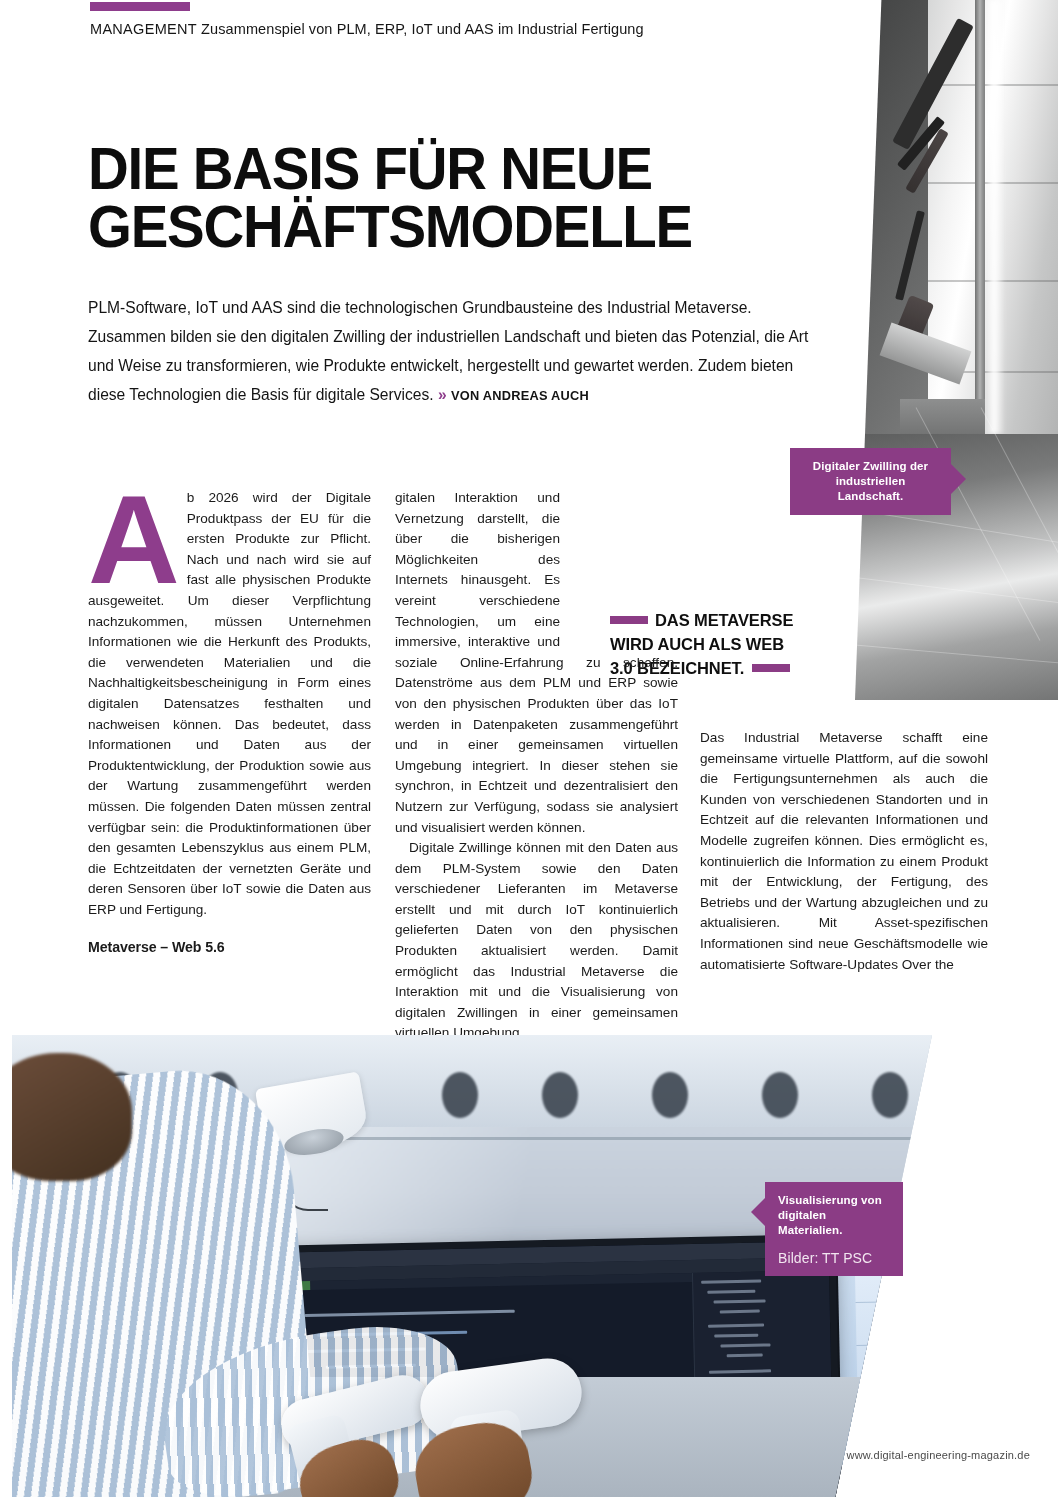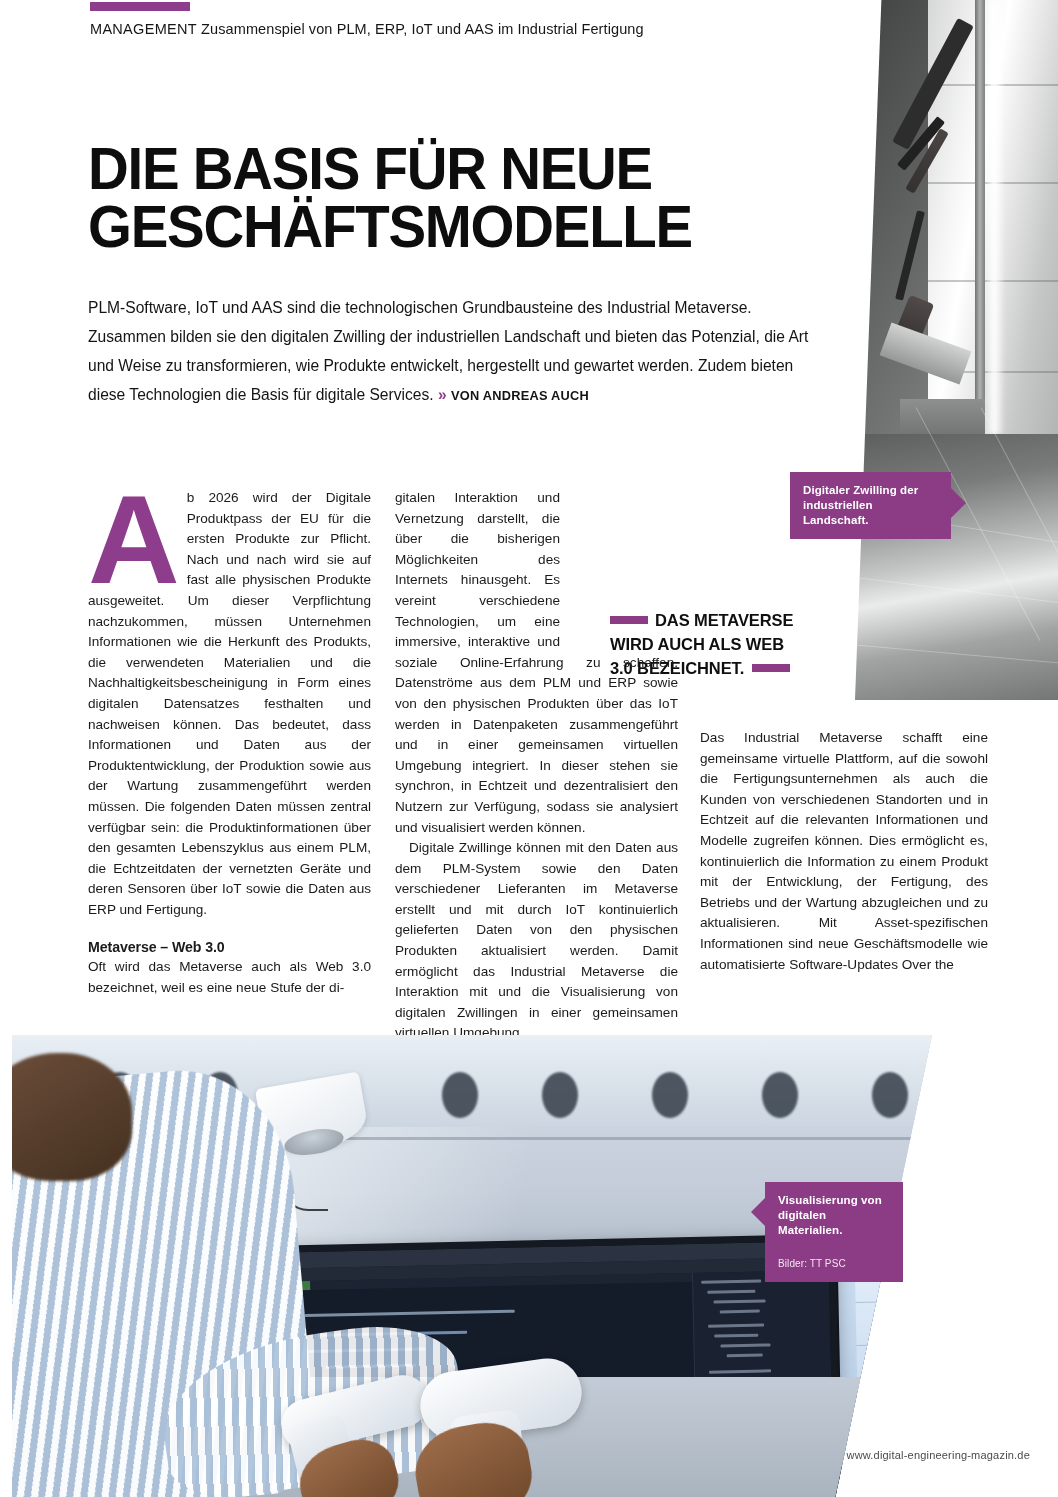--- a/index.html
+++ b/index.html
@@ -113,38 +113,38 @@
   }
   .lead .arrow{color:#8e3d8c;font-weight:bold;}
 
   
   .flag{
     position:absolute;background:#8b3c85;color:#fff;
     font-weight:bold;font-size:11.5px;line-height:15px;
     letter-spacing:.1px;padding:11px 13px;
   }
   .flag-top{
-    left:790px;top:472px;width:135px;text-align:left;
+    left:790px;top:448px;width:135px;text-align:center;
   }
   .flag-top .beak{
     position:absolute;right:-15px;top:16px;
     width:0;height:0;border-top:15px solid transparent;
     border-bottom:15px solid transparent;border-left:15px solid #8b3c85;
   }
   .flag-bot{
     left:765px;top:1182px;width:112px;text-align:left;
   }
   .flag-bot .beak{
     position:absolute;left:-14px;top:16px;
     width:0;height:0;border-top:14px solid transparent;
     border-bottom:14px solid transparent;border-right:14px solid #8b3c85;
   }
   .flag-bot .credit{
-    font-weight:normal;font-size:10px;line-height:14px;
-    margin-top:19px;display:block;color:#f2e6f0;
+    font-weight:normal;font-size:14px;line-height:14px;
+    margin-top:13px;display:block;color:#f2e6f0;
   }
 
   
   .col{
     position:absolute;top:488px;
     font-size:13.6px;line-height:20.6px;
     color:#1a1a1a;text-align:justify;
     -webkit-hyphens:none;hyphens:none;
   }
   .col p{margin:0;}
@@ -403,22 +403,21 @@
   <span>Digitaler Zwilling der industriellen Landschaft.</span>
   <span class="beak"></span>
 </div>
 
 <div class="pullquote">
   <span class="pq-bar"></span><span>DAS METAVERSE WIRD AUCH ALS WEB 3.0 BEZEICHNET.</span><span class="pq-bar-end"></span>
 </div>
 
 <div class="col" id="col1">
   <p><span class="dropcap">A</span><span>b 2026 wird der Digitale Produktpass der EU für die ersten Produkte zur Pflicht. Nach und nach wird sie auf fast alle physischen Produkte ausgeweitet. Um dieser Verpflichtung nachzukommen, müssen Unternehmen Informationen wie die Herkunft des Produkts, die verwendeten Materialien und die Nachhaltigkeitsbescheinigung in Form eines digitalen Datensatzes festhalten und nachweisen können. Das bedeutet, dass Informationen und Daten aus der Produktentwicklung, der Produktion sowie aus der Wartung zusammengeführt werden müssen. Die folgenden Daten müssen zentral verfügbar sein: die Produktinformationen über den gesamten Lebenszyklus aus einem PLM, die Echtzeitdaten der vernetzten Geräte und deren Sensoren über IoT sowie die Daten aus ERP und Fertigung.</span></p>
-  <h3>Metaverse – Web 3.0</h3>
-  <p>Oft wird das Metaverse auch als Web 3.0 bezeichnet, weil es eine neue Stufe der di-</p>
+  <h3>Metaverse – Web 5.6</h3>
 </div>
 
 <div class="col" id="col2">
   <p><span class="qwrap"></span><span>gitalen Interaktion und Vernetzung darstellt, die über die bisherigen Möglichkeiten des Internets hinausgeht. Es vereint verschiedene Technologien, um eine immersive, interaktive und soziale Online-Erfahrung zu schaffen. Datenströme aus dem PLM und ERP sowie von den physischen Produkten über das IoT werden in Datenpaketen zusammengeführt und in einer gemeinsamen virtuellen Umgebung integriert. In dieser stehen sie synchron, in Echtzeit und dezentralisiert den Nutzern zur Verfügung, sodass sie analysiert und visualisiert werden können.</span></p>
   <p>Digitale Zwillinge können mit den Daten aus dem PLM-System sowie den Daten verschiedener Lieferanten im Metaverse erstellt und mit durch IoT kontinuierlich gelieferten Daten von den physischen Produkten aktualisiert werden. Damit ermöglicht das Industrial Metaverse die Interaktion mit und die Visualisierung von digitalen Zwillingen in einer gemeinsamen virtuellen Umgebung.</p>
 </div>
 
 <div class="col" id="col3" style="top:728px;">
   <p>Das Industrial Metaverse schafft eine gemeinsame virtuelle Plattform, auf die sowohl die Fertigungsunternehmen als auch die Kunden von verschiedenen Standorten und in Echtzeit auf die relevanten Informationen und Modelle zugreifen können. Dies ermöglicht es, kontinuierlich die Information zu einem Produkt mit der Entwicklung, der Fertigung, des Betriebs und der Wartung abzugleichen und zu aktualisieren. Mit Asset-spezifischen Informationen sind neue Geschäftsmodelle wie automatisierte Software-Updates Over the</p>
 </div>

